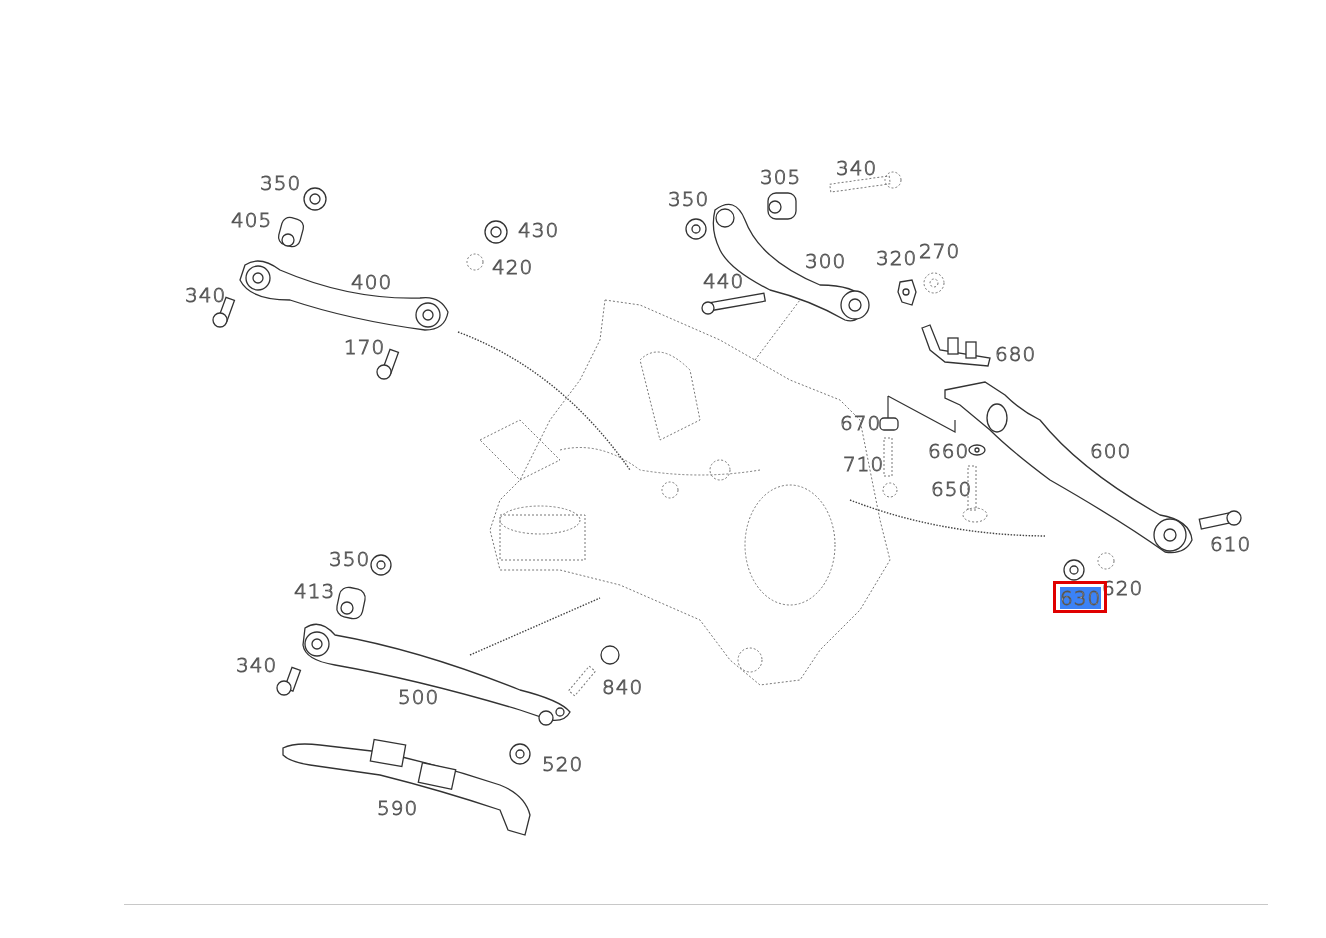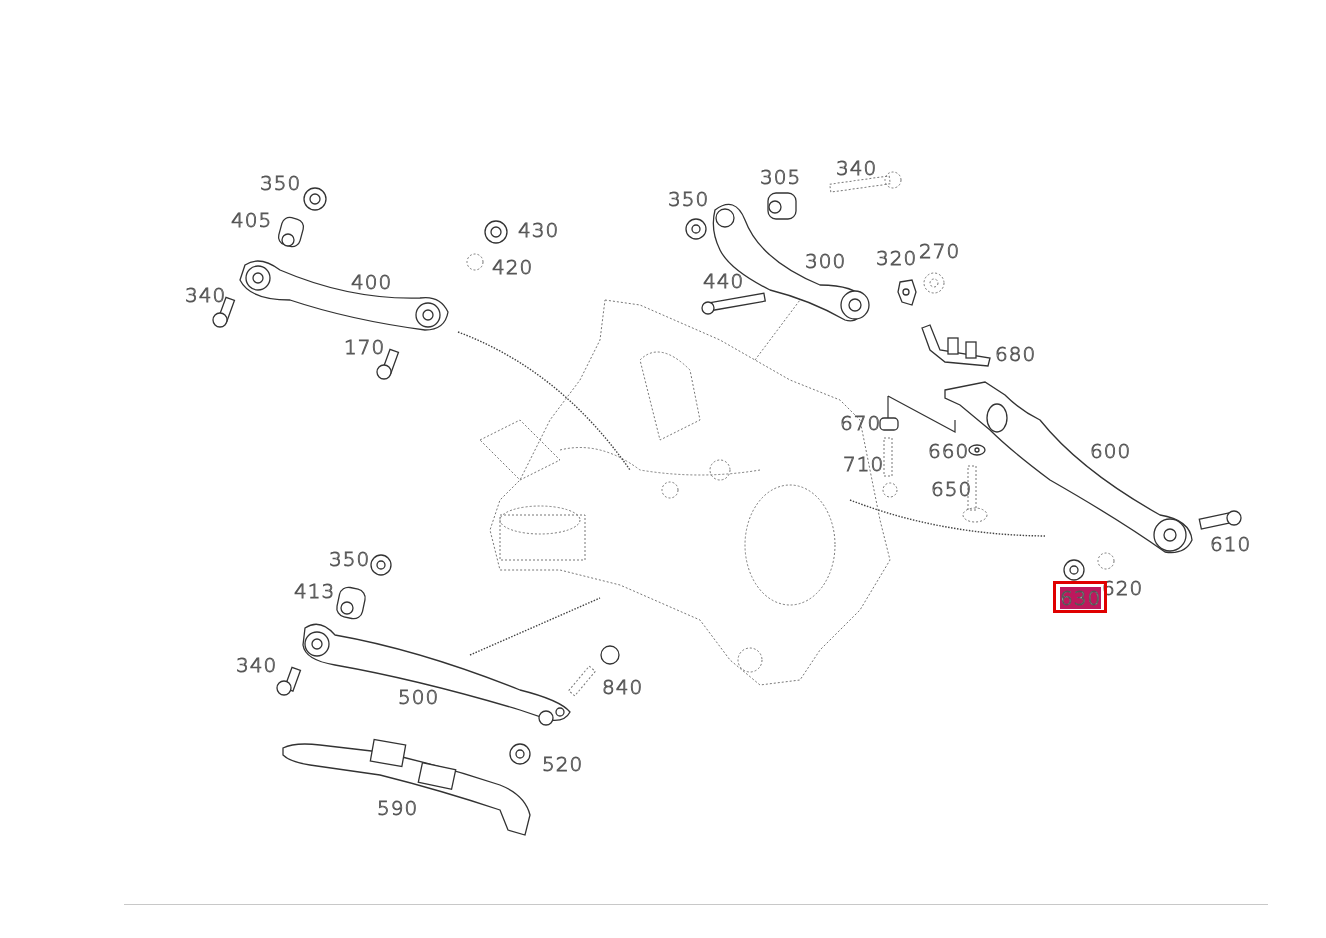--- a/index.html
+++ b/index.html
@@ -191,21 +191,21 @@
   <div class="lbl" style="left:876px;top:247px">320</div>
   <div class="lbl" style="left:919px;top:240px">270</div>
   <div class="lbl" style="left:995px;top:343px">680</div>
   <div class="lbl" style="left:840px;top:412px">670</div>
   <div class="lbl" style="left:928px;top:440px">660</div>
   <div class="lbl" style="left:843px;top:453px">710</div>
   <div class="lbl" style="left:1090px;top:440px">600</div>
   <div class="lbl" style="left:931px;top:478px">650</div>
   <div class="lbl" style="left:1210px;top:533px">610</div>
   <div class="lbl" style="left:1102px;top:577px">620</div>
-  <div class="lbl" style="left:1060px;top:587px;background:#be185d">630</div>
+  <div class="lbl" style="left:1060px;top:587px;background:#3b82f6">630</div>
   <div class="lbl" style="left:329px;top:548px">350</div>
   <div class="lbl" style="left:294px;top:580px">413</div>
   <div class="lbl" style="left:236px;top:654px">340</div>
   <div class="lbl" style="left:398px;top:686px">500</div>
   <div class="lbl" style="left:602px;top:676px">840</div>
   <div class="lbl" style="left:542px;top:753px">520</div>
   <div class="lbl" style="left:377px;top:797px">590</div>
 </div>
 
 <div class="hl" style="left:1053px;top:581px;width:54px;height:32px;"></div>

